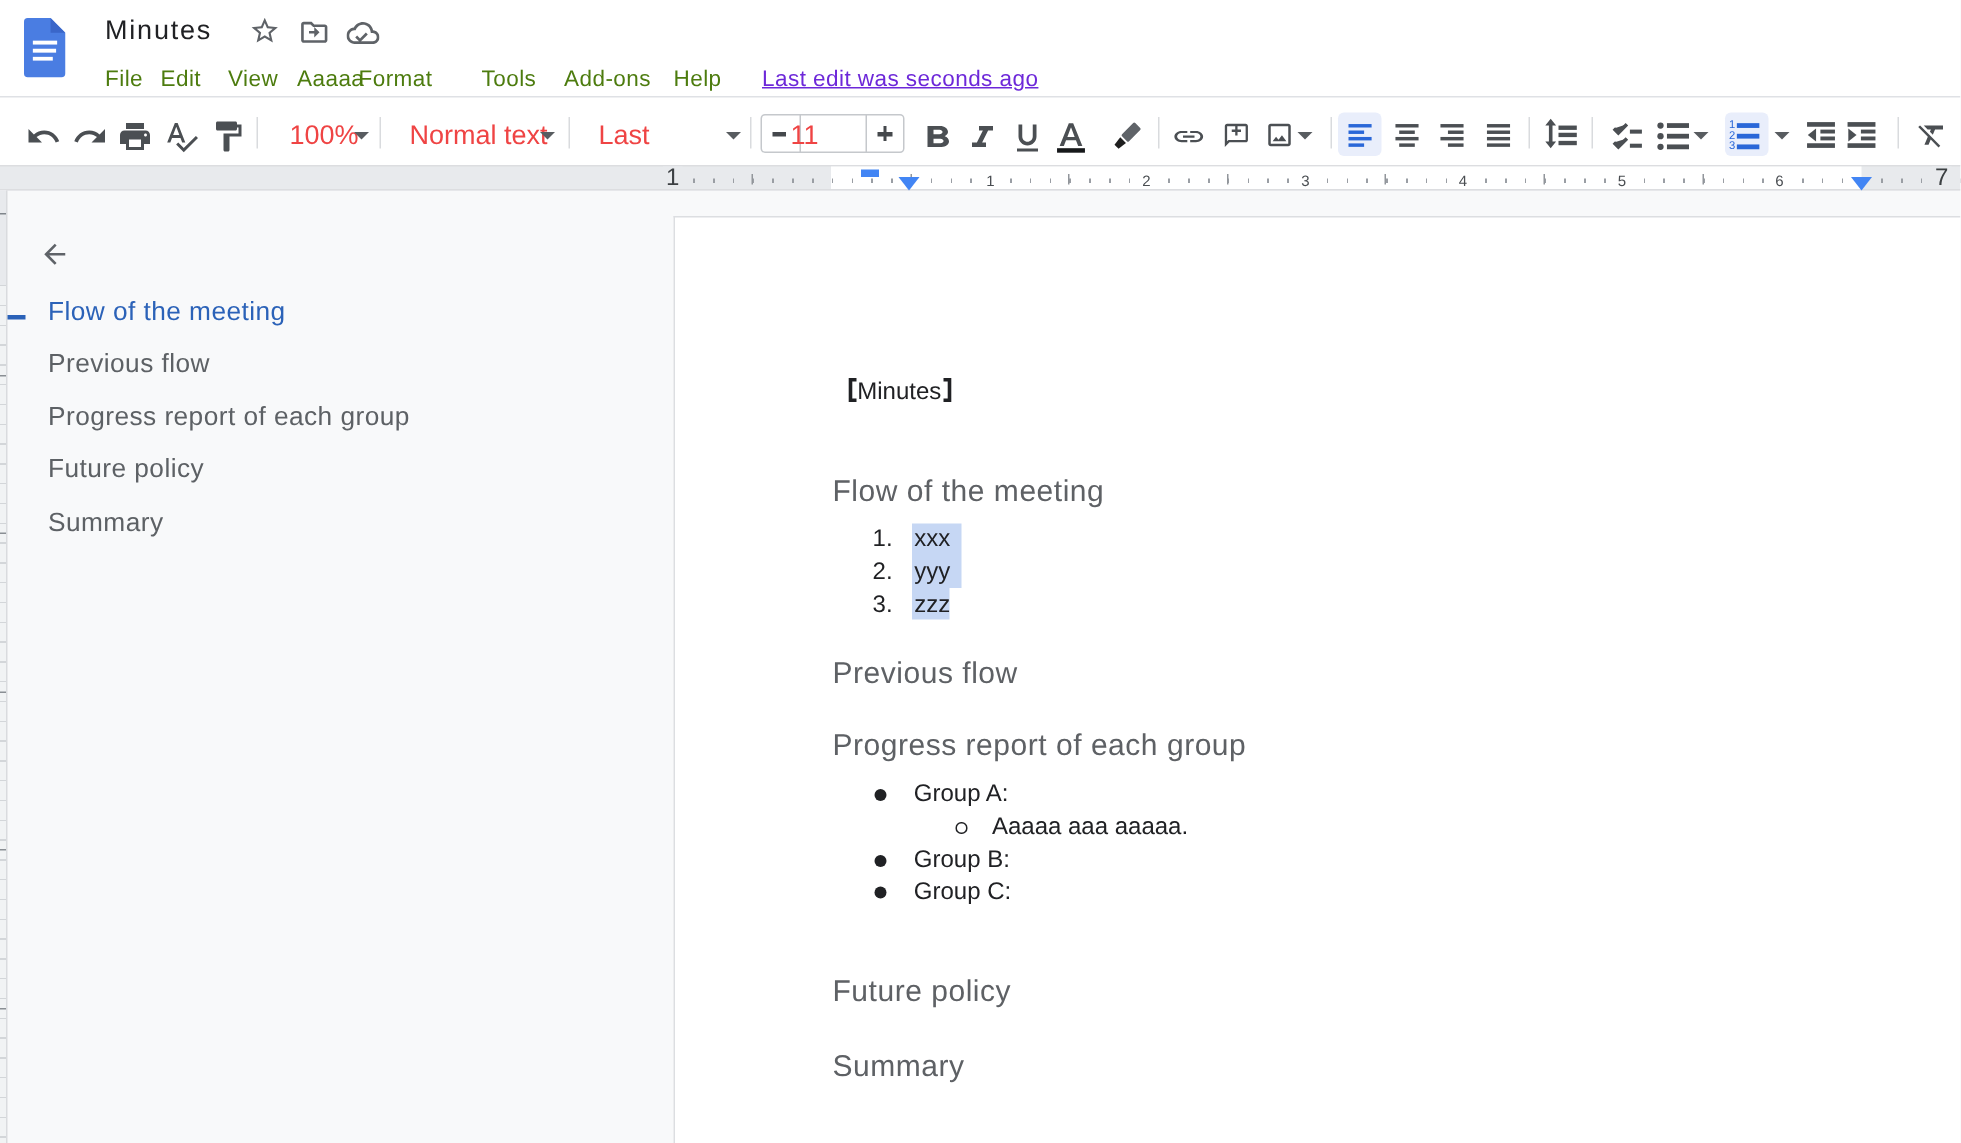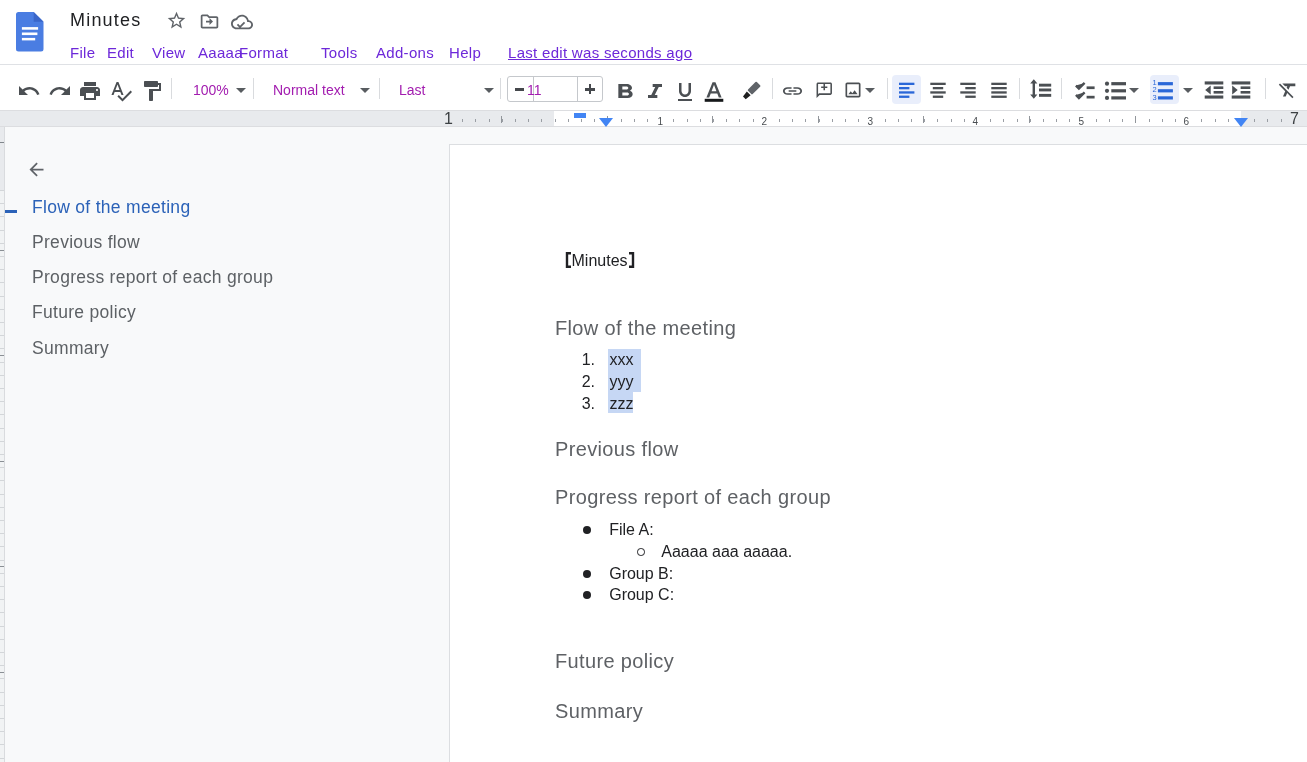--- a/index.html
+++ b/index.html
@@ -1,22 +1,22 @@
 <!DOCTYPE html>
 <html><head>
 <meta charset="utf-8">
 <style>
 *{margin:0;padding:0;box-sizing:border-box}
 html,body{width:1307px;height:762px;overflow:hidden;background:#f8f9fa;font-family:"Liberation Sans",sans-serif;position:relative}
 .a{position:absolute}
 .ic{position:absolute;width:24px;height:24px;top:77px;fill:#4b4f53}
 .sep{position:absolute;top:78.4px;width:1px;height:20.6px;background:#d9dbde}
 .car{position:absolute;top:87.9px;width:0;height:0;border-left:5px solid transparent;border-right:5px solid transparent;border-top:5.2px solid #585c60}
-.tbt{position:absolute;top:83px;font-size:14px;color:#a21caf;line-height:14px}
-.menu{position:absolute;top:44.7px;font-size:15px;color:#6d28d9;line-height:15px;letter-spacing:.3px}
+.tbt{position:absolute;top:83px;font-size:18px;color:#ef4444;line-height:14px}
+.menu{position:absolute;top:44.7px;font-size:15px;color:#4d7c0f;line-height:15px;letter-spacing:.3px}
 .halftick{position:absolute;top:116px;width:1px;height:7px;background:#92969b}
 .rnum{position:absolute;top:117px;font-size:10px;color:#494d51;line-height:10px;padding:0 1.5px;height:8px}
 .rnumg{position:absolute;top:111px;font-size:16px;color:#3c4043;line-height:16px;padding:0 2px;background:#e8eaed;height:15px}
 .h2{position:absolute;left:555px;font-size:20px;color:#5e6165;line-height:20px;white-space:nowrap;letter-spacing:.35px}
 .bt{position:absolute;font-size:16px;color:#202124;line-height:16px;white-space:nowrap}
 .ol{position:absolute;left:32px;font-size:17.5px;color:#5d6165;line-height:18px;white-space:nowrap;letter-spacing:.3px}
 </style>
 </head>
 <body>
 
@@ -260,21 +260,21 @@
 <div class="bt" style="left:609.5px;top:352px">xxx</div>
 <div class="bt" style="left:581.7px;top:373.8px">2.</div>
 <div class="bt" style="left:609.5px;top:373.8px">yyy</div>
 <div class="bt" style="left:581.7px;top:395.6px">3.</div>
 <div class="bt" style="left:609.5px;top:395.6px">zzz</div>
 
 <div class="h2" style="top:438.6px">Previous flow</div>
 <div class="h2" style="top:487.4px">Progress report of each group</div>
 
 <div class="a" style="left:583px;top:526px;width:8px;height:8px;border-radius:50%;background:#202124"></div>
-<div class="bt" style="left:609.2px;top:522.3px">File A:</div>
+<div class="bt" style="left:609.2px;top:522.3px">Group A:</div>
 <div class="a" style="left:637.2px;top:548.1px;width:7.5px;height:7.5px;border-radius:50%;border:1.4px solid #202124"></div>
 <div class="bt" style="left:661.3px;top:543.8px">Aaaaa aaa aaaaa.</div>
 <div class="a" style="left:583px;top:569.5px;width:8px;height:8px;border-radius:50%;background:#202124"></div>
 <div class="bt" style="left:609.2px;top:565.8px">Group B:</div>
 <div class="a" style="left:583px;top:591px;width:8px;height:8px;border-radius:50%;background:#202124"></div>
 <div class="bt" style="left:609.2px;top:587.2px">Group C:</div>
 
 <div class="h2" style="top:651px">Future policy</div>
 <div class="h2" style="top:701.2px">Summary</div>
 

